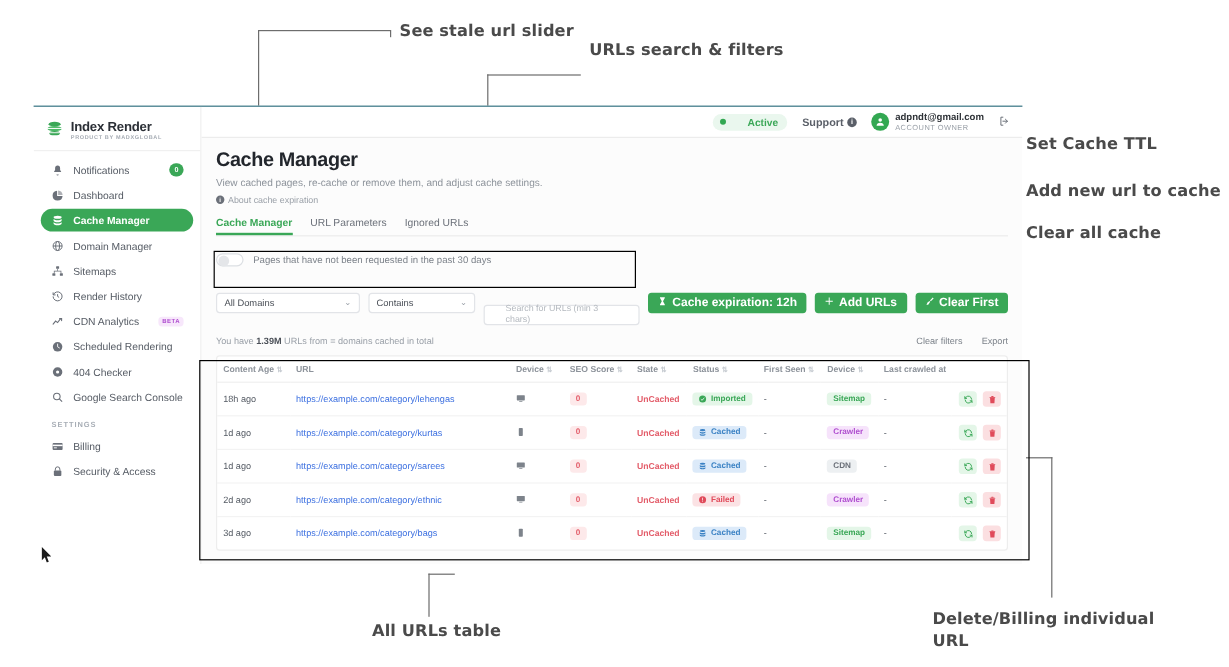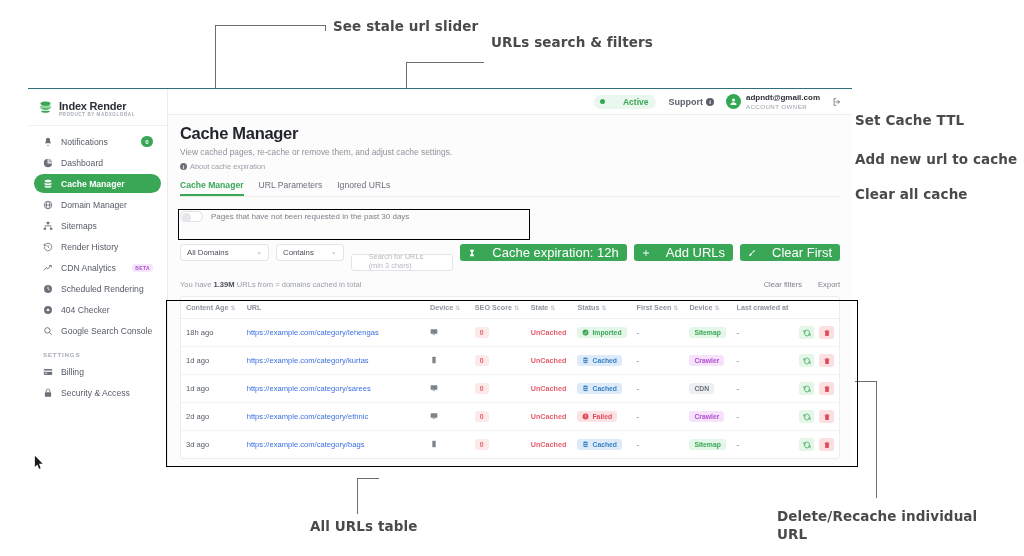--- a/index.html
+++ b/index.html
@@ -132,21 +132,21 @@
   }
   .sel.w1{ width:140px; } .sel.w2{ width:104px; }
   .chev{ font-size:7px; color:#9aa0a8; }
   .searchbox{
     width:148px; height:17px; border:1px solid #e2e4e8; border-radius:3px; background:#fff;
     font-size:7.4px; color:#b4b9bf; display:flex; align-items:flex-end; padding:0 17px;margin-top:21px;
   }
   .btns{ display:flex; gap:7px; margin-left:auto; }
   .gbtn{
     height:17px; border-radius:3px; background:#3aa757; color:#fff;
-    font-size:13px; font-weight:400; display:flex; align-items:center; gap:16px;
+    font-size:10px; font-weight:700; display:flex; align-items:center; gap:4px;
     padding:0 8px; cursor:pointer; white-space:nowrap;
   }
   .gbtn svg{ width:8px; height:8px; fill:#fff; }
 
   .meta-row{ display:flex; align-items:center; margin-top:9px; font-size:7.6px; color:#9aa0a8;}
   .meta-row b{ color:#4a4f57; }
   .meta-right{ margin-left:auto; display:flex; gap:16px; color:#7c828a; }
 
   
   .tbl-wrap{ margin-top:7px; background:#fff; border:1px solid #ededed; border-radius:3px; }
@@ -209,21 +209,21 @@
 
 <div class="anno-line anno-v" style="left:876px; top:381px; height:117px;"></div>
 <div class="anno-line anno-h" style="left:855px; top:381px; width:22px;"></div>
 
 <div class="anno-label" style="left:333px; top:18px;">See stale url slider</div>
 <div class="anno-label" style="left:491px; top:34px;">URLs search &amp; filters</div>
 <div class="anno-label" style="left:855px; top:112px;">Set Cache TTL</div>
 <div class="anno-label" style="left:855px; top:151px;">Add new url to cache</div>
 <div class="anno-label" style="left:855px; top:186px;">Clear all cache</div>
 <div class="anno-label" style="left:310px; top:518px;">All URLs table</div>
-<div class="anno-label" style="left:777px; top:508px; width:210px;">Delete/Recache individual
+<div class="anno-label" style="left:777px; top:508px; width:210px;">Delete/Billing individual
 URL</div>
 
 <div id="app">
 
   <div class="sidebar">
     <div class="brand">
       <div class="brand-mark">
         <svg viewBox="0 0 24 24" width="15" height="15">
           <ellipse cx="12" cy="5.5" rx="8" ry="3.2" fill="#3aa757"></ellipse>
           <ellipse cx="12" cy="11.5" rx="9.5" ry="3.6" fill="#4cb867"></ellipse>

